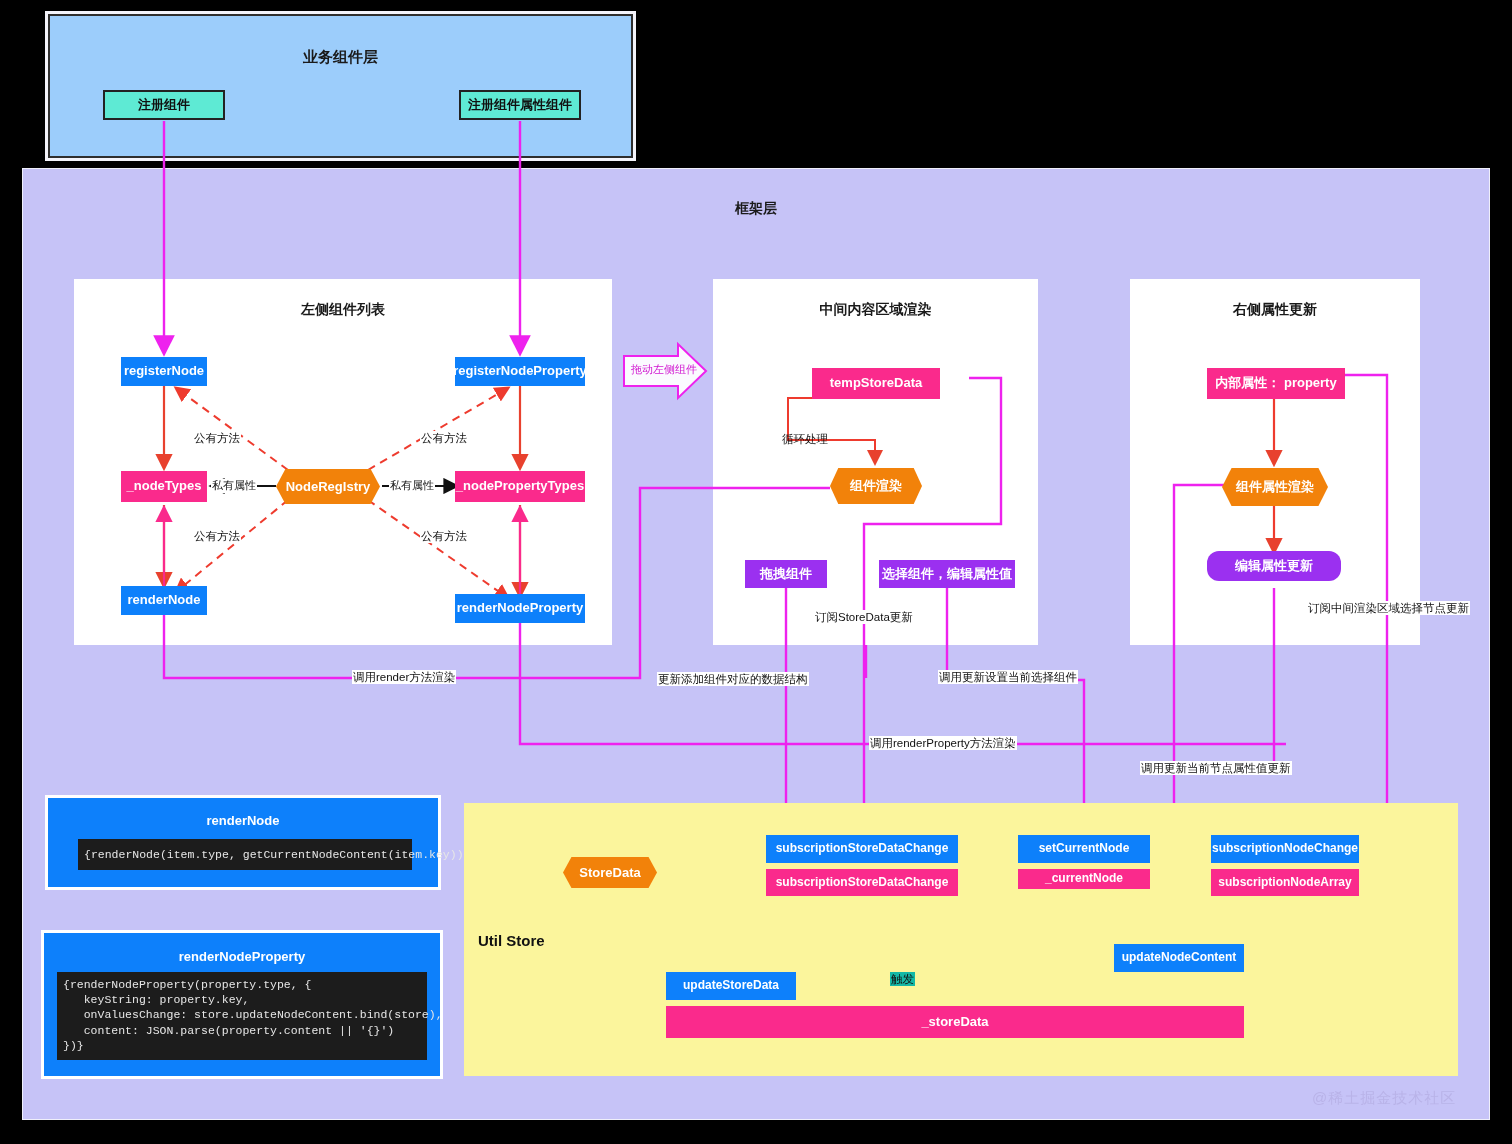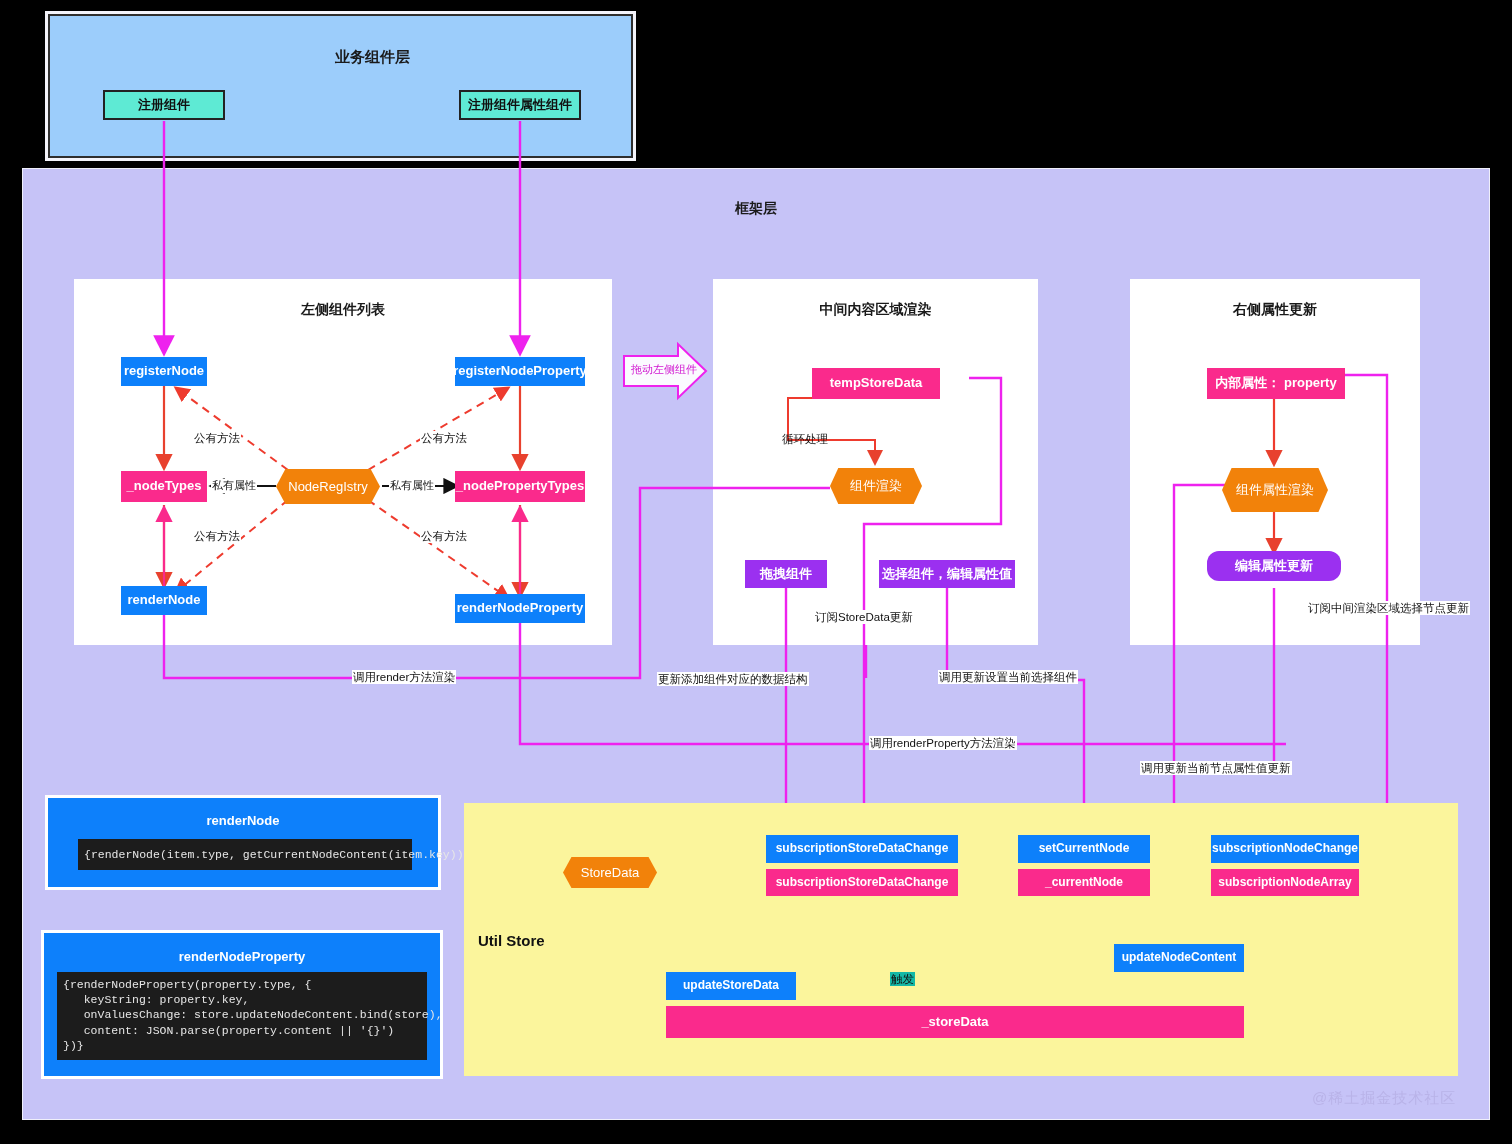--- a/index.html
+++ b/index.html
@@ -9,21 +9,21 @@
     overflow:hidden;
   }
   #stage{position:absolute;inset:0;}
   svg.layer{position:absolute;left:0;top:0;width:1512px;height:1144px;overflow:visible;}
   .node{position:absolute;box-sizing:border-box;display:flex;align-items:center;justify-content:center;
         text-align:center;line-height:1.15;}
   .nd-blue{background:#0d80fb;color:#fff;font-size:13px;font-weight:600;}
   .nd-pink{background:#fa2a8c;color:#fff;font-size:13px;font-weight:600;}
   .nd-purple{background:#9b30f0;color:#fff;font-size:13px;font-weight:600;}
   .nd-white{background:#5eead4;color:#111;border:2px solid #222;font-size:13px;font-weight:600;}
-  .hex{position:absolute;background:#f2820a;color:#fff;font-size:13px;font-weight:400;
+  .hex{position:absolute;background:#f2820a;color:#fff;font-size:13px;font-weight:700;
        display:flex;align-items:center;justify-content:center;
        clip-path:polygon(9% 0,91% 0,100% 50%,91% 100%,9% 100%,0 50%);}
   .panel{position:absolute;box-sizing:border-box;}
   .panel-title{position:absolute;width:100%;text-align:center;font-size:14px;font-weight:700;color:#1a1a1a;}
   .edgelbl{position:absolute;background:#fff;color:#111;font-size:11.5px;font-weight:400;
            padding:0 1px;white-space:nowrap;line-height:1.25;}
   .edgelbl.nobg{background:#fff;}
   .codebox{position:absolute;background:#1c1c1c;color:#e6e6e6;
            font-family:"Liberation Mono","DejaVu Sans Mono",monospace;
            font-size:11.5px;line-height:1.32;white-space:pre;padding:5px 6px;box-sizing:border-box;}
@@ -34,21 +34,21 @@
 </head>
 <body>
 
 <div id="root">
  <div id="stage">
 
   <div class="panel" style="left:22px;top:168px;width:1468px;height:952px;background:#c6c3f7;border:1px solid #efeffa;"></div>
   <div class="panel-title" style="left:22px;top:200px;width:1468px;">框架层</div>
 
   <div class="panel" style="left:48px;top:14px;width:585px;height:144px;background:#9ccdfb;border:2px solid #2f2f2f;outline:3px solid #f4f4fb;"></div>
-  <div class="panel-title" style="left:48px;top:48px;width:585px;font-size:15px;padding-left:32px;">业务组件层</div>
+  <div class="panel-title" style="left:48px;top:48px;width:585px;font-size:15px;">业务组件层</div>
 
   <div class="node nd-white" style="left:103px;top:90px;width:122px;height:30px;">注册组件</div>
   <div class="node nd-white" style="left:459px;top:90px;width:122px;height:30px;">注册组件属性组件</div>
 
   <div class="panel" style="left:74px;top:279px;width:538px;height:366px;background:#fff;"></div>
   <div class="panel-title" style="left:74px;top:301px;width:538px;">左侧组件列表</div>
 
   <div class="panel" style="left:713px;top:279px;width:325px;height:366px;background:#fff;"></div>
   <div class="panel-title" style="left:713px;top:301px;width:325px;">中间内容区域渲染</div>
 
@@ -165,21 +165,21 @@
   <div class="edgelbl" style="left:630px;top:363px;color:#d118d1;font-size:11px;background:transparent;">拖动左侧组件</div>
 
   <div class="node nd-pink" style="left:812px;top:368px;width:128px;height:31px;">tempStoreData</div>
   <div class="edgelbl nobg" style="left:781px;top:432px;background:transparent;">循环处理</div>
   <div class="hex" style="left:830px;top:468px;width:92px;height:36px;">组件渲染</div>
   <div class="node nd-purple" style="left:745px;top:560px;width:82px;height:28px;">拖拽组件</div>
   <div class="node nd-purple" style="left:879px;top:560px;width:136px;height:28px;">选择组件，编辑属性值</div>
   <div class="edgelbl nobg" style="left:814px;top:610px;">订阅StoreData更新</div>
 
   <div class="node nd-pink" style="left:1207px;top:368px;width:138px;height:31px;">内部属性： property</div>
-  <div class="hex" style="left:1222px;top:468px;width:106px;height:44px;">组件属性渲染</div>
+  <div class="hex" style="left:1222px;top:468px;width:106px;height:38px;">组件属性渲染</div>
   <div class="node nd-purple" style="left:1207px;top:551px;width:134px;height:30px;border-radius:12px;">编辑属性更新</div>
   <div class="edgelbl nobg" style="left:1307px;top:601px;">订阅中间渲染区域选择节点更新</div>
 
   <div class="edgelbl" style="left:352px;top:670px;">调用render方法渲染</div>
   <div class="edgelbl" style="left:657px;top:672px;">更新添加组件对应的数据结构</div>
   <div class="edgelbl" style="left:938px;top:670px;">调用更新设置当前选择组件</div>
   <div class="edgelbl" style="left:869px;top:736px;">调用renderProperty方法渲染</div>
   <div class="edgelbl" style="left:1140px;top:761px;">调用更新当前节点属性值更新</div>
 
   <div class="panel" style="left:48px;top:798px;width:390px;height:89px;background:#0d80fb;outline:3px solid #fff;"></div>
@@ -198,21 +198,21 @@
 
   <div class="panel" style="left:464px;top:803px;width:994px;height:273px;background:#fbf59c;"></div>
   <div class="utilstore-label" style="left:478px;top:932px;">Util Store</div>
 
   <div class="hex" style="left:563px;top:857px;width:94px;height:31px;">StoreData</div>
 
   <div class="node nd-blue" style="left:766px;top:835px;width:192px;height:28px;font-size:12px;">subscriptionStoreDataChange</div>
   <div class="node nd-pink" style="left:766px;top:869px;width:192px;height:27px;font-size:12px;">subscriptionStoreDataChange</div>
 
   <div class="node nd-blue" style="left:1018px;top:835px;width:132px;height:28px;font-size:12px;">setCurrentNode</div>
-  <div class="node nd-pink" style="left:1018px;top:869px;width:132px;height:27px;font-size:12px;">_currentNode</div>
+  <div class="node nd-pink" style="left:1018px;top:869px;width:132px;height:20px;font-size:12px;">_currentNode</div>
 
   <div class="node nd-blue" style="left:1211px;top:835px;width:148px;height:28px;font-size:12px;">subscriptionNodeChange</div>
   <div class="node nd-pink" style="left:1211px;top:869px;width:148px;height:27px;font-size:12px;">subscriptionNodeArray</div>
 
   <div class="node nd-blue" style="left:666px;top:972px;width:130px;height:28px;font-size:12px;">updateStoreData</div>
   <div class="node nd-blue" style="left:1114px;top:944px;width:130px;height:28px;font-size:12px;">updateNodeContent</div>
   <div class="node nd-pink" style="left:666px;top:1006px;width:578px;height:32px;font-size:13px;">_storeData</div>
 
   <div class="edgelbl nobg" style="left:890px;top:972px;background:#14b8a6;">触发</div>
 

